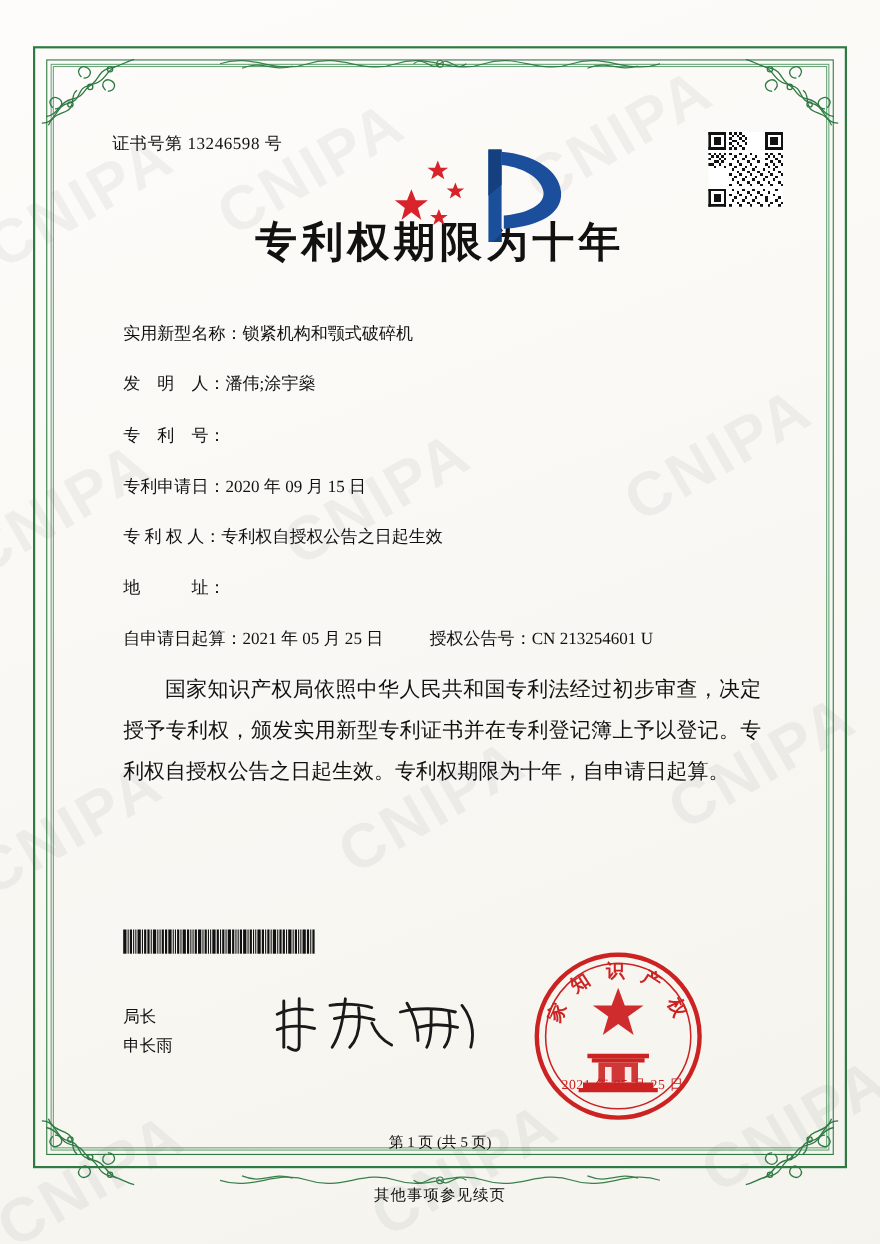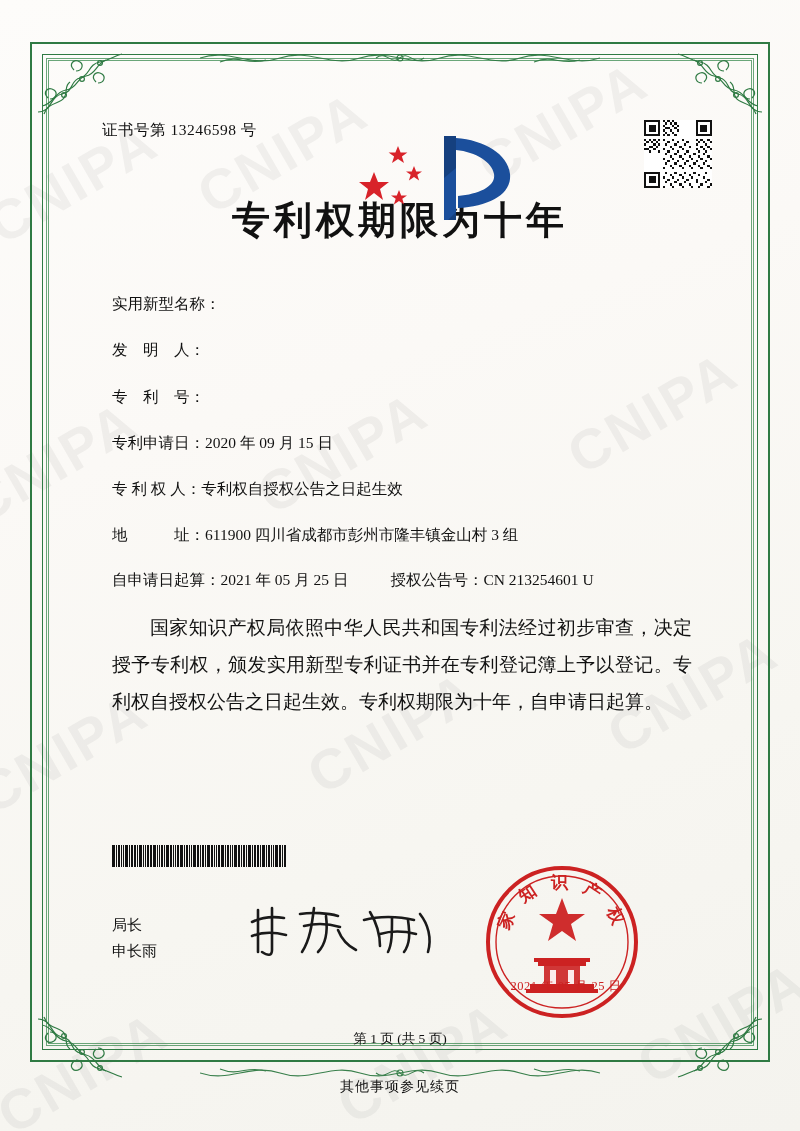--- a/index.html
+++ b/index.html
@@ -507,38 +507,39 @@
             <rect x="27" y="28" width="1" height="1"></rect>
         </g>
       </svg>
     </div>
 
     <div class="doc-title">专利权期限为十年</div>
 
     <div class="fields">
       <div class="field-row">
         <span class="field-label">实用新型名称：</span>
+        <span class="field-value">锁紧机构和颚式破碎机</span>
       </div>
       <div class="field-row">
         <span class="field-label">发　明　人：</span>
+        <span class="field-value">潘伟;涂宇燊</span>
       </div>
       <div class="field-row">
         <span class="field-label">专　利　号：</span>
       </div>
       <div class="field-row">
         <span class="field-label">专利申请日：</span>
         <span class="field-value">2020 年 09 月 15 日</span>
       </div>
       <div class="field-row">
         <span class="field-label">专 利 权 人：</span>
         <span class="field-value">专利权自授权公告之日起生效</span>
       </div>
       <div class="field-row">
         <span class="field-label">地　　　址：</span>
-        <span class="field-value">611900 四川省成都市彭州市隆丰镇金山村 3 组</span>
       </div>
 
       <div class="row-inline">
         <span>自申请日起算：</span>
         <span>2021 年 05 月 25 日</span>
         <span class="gap"></span>
         <span>授权公告号：</span>
         <span>CN 213254601 U</span>
       </div>
     </div>

